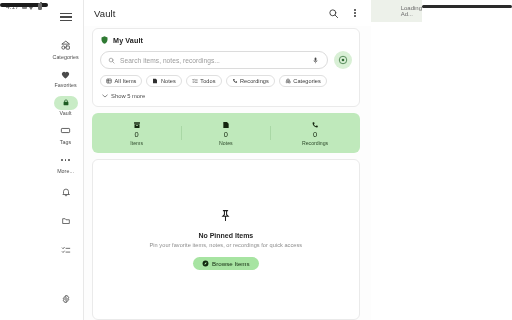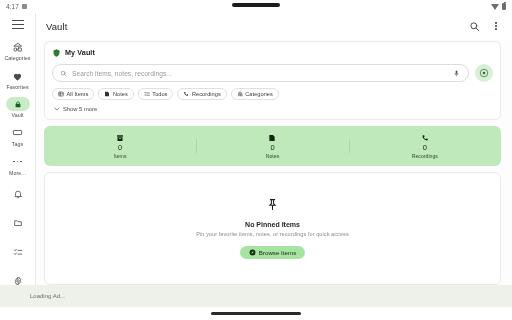--- a/index.html
+++ b/index.html
@@ -7,21 +7,21 @@
     width: 512px; height: 320px;
     font-family: "Liberation Sans", sans-serif;
     background: #ffffff;
     overflow: hidden;
   }
   #app {
     position: relative;
     width: 512px; height: 320px;
     background: #ffffff;
     display: flex;
-    flex-direction: column;
+    flex-direction: row;
   }
 
   
   .statusbar {
     height: 13px;
     flex: 0 0 13px;
     background: #ffffff;
     display: flex;
     align-items: center;
     padding: 0 6px;
@@ -153,21 +153,21 @@
   }
 
   .card {
     background: #ffffff;
     border: 1px solid #eaeaea;
     border-radius: 6px;
   }
 
   
   .searchcard { padding: 6px 7px 7px; }
-  .vaultline { display: flex; align-items: flex-start; gap: 4px; margin-bottom: 6px; }
+  .vaultline { display: flex; align-items: center; gap: 4px; margin-bottom: 6px; }
   .shield-ico { width: 9px; height: 10px; display: block; }
   .vaultline-lbl { font-size: 7.2px; color: #222; font-weight: bold; letter-spacing: .1px; }
 
   .searchrow { display: flex; align-items: center; gap: 6px; }
   .searchfield {
     flex: 1;
     height: 18px;
     border: 1px solid #dcdcdc;
     border-radius: 9px;
     background: #fff;

